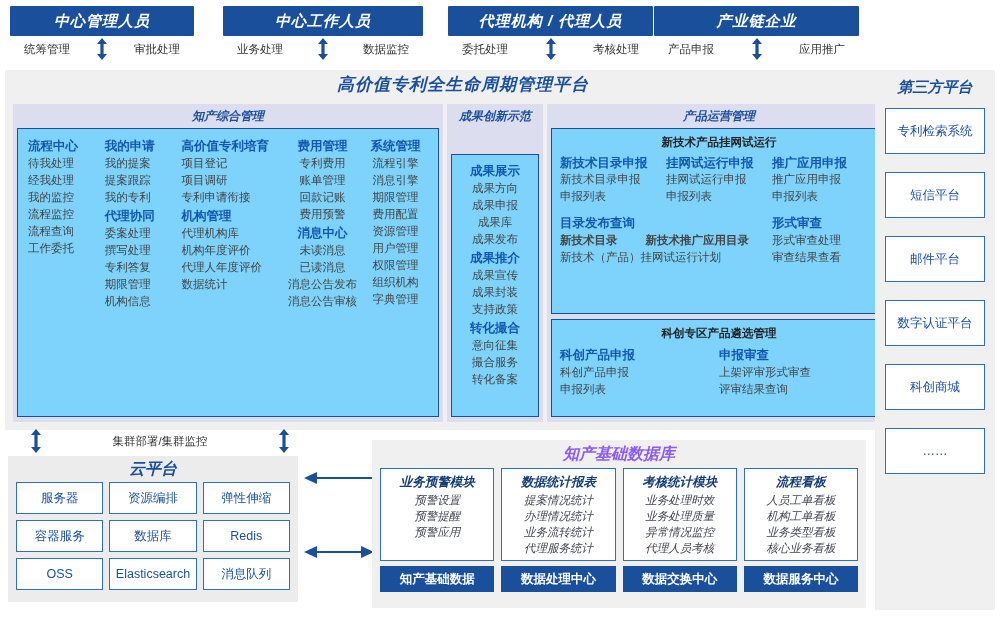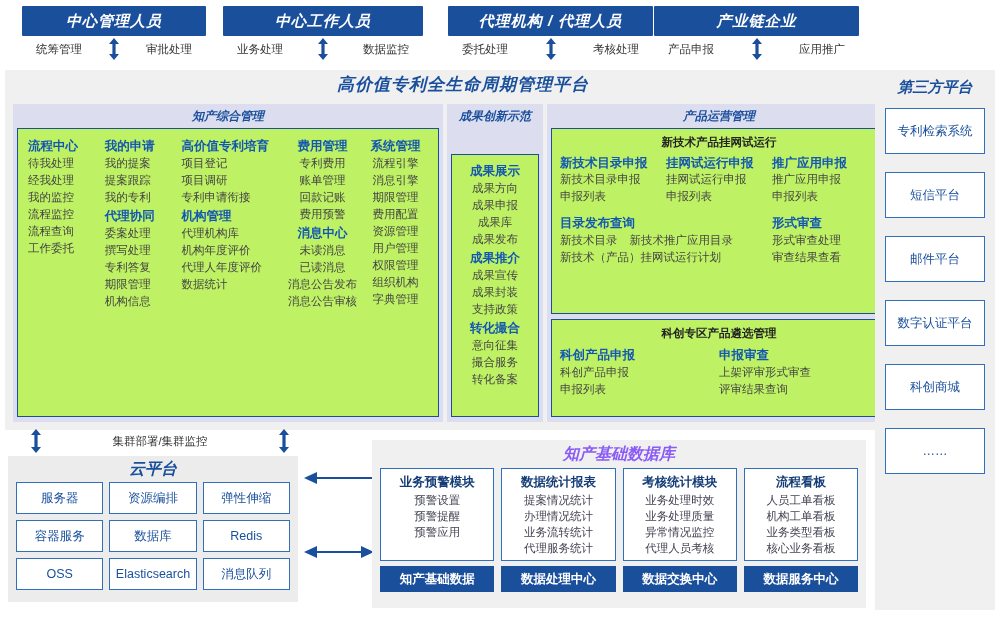--- a/index.html
+++ b/index.html
@@ -39,21 +39,21 @@
     color:#1a4f9c;line-height:30px;height:30px;letter-spacing:1px;
   }
   .lanes{position:absolute;left:8px;top:34px;right:30px;bottom:8px;display:flex;gap:4px;}
   .lane{background:#dcdef0;display:flex;flex-direction:column;}
   .lane-title{
     text-align:center;font-size:12px;font-weight:bold;font-style:italic;
     color:#1a4f9c;line-height:24px;height:24px;
   }
   .lane-body{flex:1;margin:0 4px 5px 4px;display:flex;flex-direction:column;gap:5px;}
   .whitebox{
-    background:#bef264;border:1.5px solid #1a4f9c;box-sizing:border-box;
+    background:#7dd3fc;border:1.5px solid #1a4f9c;box-sizing:border-box;
     padding:6px 8px;
   }
   .box-title{
     text-align:center;font-size:11.5px;font-weight:bold;color:#222;
     margin-bottom:4px;
   }
   .cols{display:flex;}
   .col{display:flex;flex-direction:column;}
   .grp-head{
     font-size:12.5px;font-weight:bold;color:#1358b0;line-height:17px;
@@ -138,39 +138,39 @@
     background:#f0f0f0;
   }
   .db-title{
     text-align:center;font-size:16px;font-weight:bold;font-style:italic;
     color:#8b5cf6;line-height:28px;height:28px;
   }
   .db-cols{padding:0 8px;display:flex;gap:7px;}
   .db-col{flex:1;display:flex;flex-direction:column;gap:5px;}
   .db-card{
     background:#fff;border:1.3px solid #2f6fbe;box-sizing:border-box;
-    padding:4px 2px 22px 2px;text-align:center;height:93px;
+    padding:4px 2px 22px 2px;text-align:center;height:93px;font-style:italic;
   }
   .db-card-head{font-size:12.5px;font-weight:bold;color:#143d77;line-height:19px;}
   .db-card-item{font-size:11.5px;color:#445;line-height:16px;}
   .db-foot{
     background:#1a4f9c;color:#fff;font-weight:bold;font-size:12.5px;
     text-align:center;height:26px;line-height:26px;
   }
 
   
   .conn{position:absolute;}
 </style>
 </head>
 <body>
 
 <div class="stage">
 
   <div class="roles">
-    <div class="role" id="role0" style="left:22px;width:184px;">
+    <div class="role" id="role0" style="left:10px;width:184px;">
       <div class="role-bar">中心管理人员</div>
       <div class="role-sub">
         <span class="lbl">统筹管理</span>
         <span class="vArrow">
           <svg width="12" height="22" viewBox="0 0 12 22">
               <path d="M6 0 L11 6 L7.6 6 L7.6 16 L11 16 L6 22 L1 16 L4.4 16 L4.4 6 L1 6 Z" fill="#1a4f9c"></path>
             </svg>
         </span>
         <span class="lbl">审批处理</span>
       </div>
@@ -324,21 +324,21 @@
               </div>
               <div class="sc">
                 <div class="grp-head" style="line-height:15px;">推广应用申报</div>
                 <div class="item">推广应用申报</div>
                 <div class="item">申报列表</div>
               </div>
             </div>
             <div class="sub-cols" style="margin-top:8px;">
               <div class="sc" style="flex:2;">
                 <div class="grp-head">目录发布查询</div>
-                <div style="display:flex;gap:12px;">
+                <div style="display:flex;gap:28px;font-weight:bold;">
                   <div class="item">新技术目录</div>
                   <div class="item">新技术推广应用目录</div>
                 </div>
                 <div class="item">新技术（产品）挂网试运行计划</div>
               </div>
               <div class="sc" style="flex:1;">
                 <div class="grp-head">形式审查</div>
                 <div class="item">形式审查处理</div>
                 <div class="item">审查结果查看</div>
               </div>

